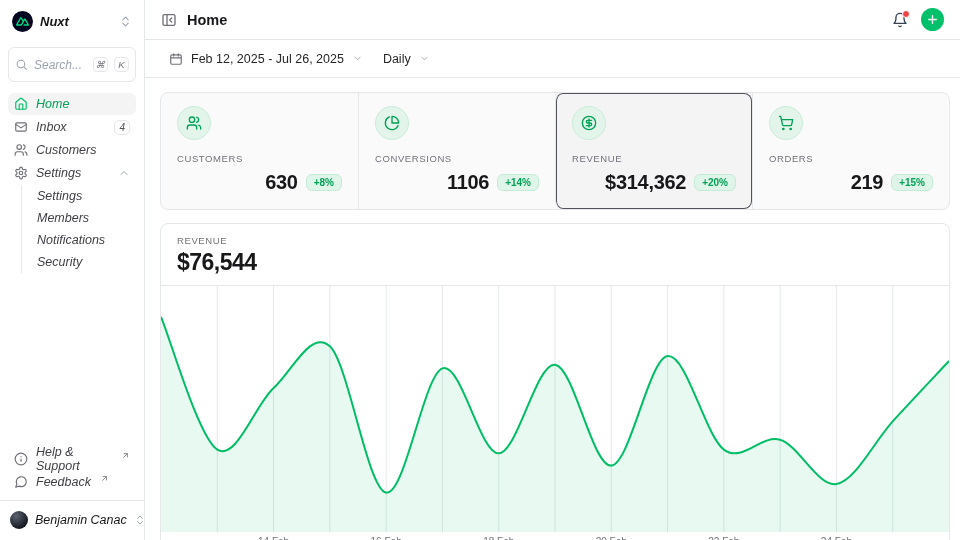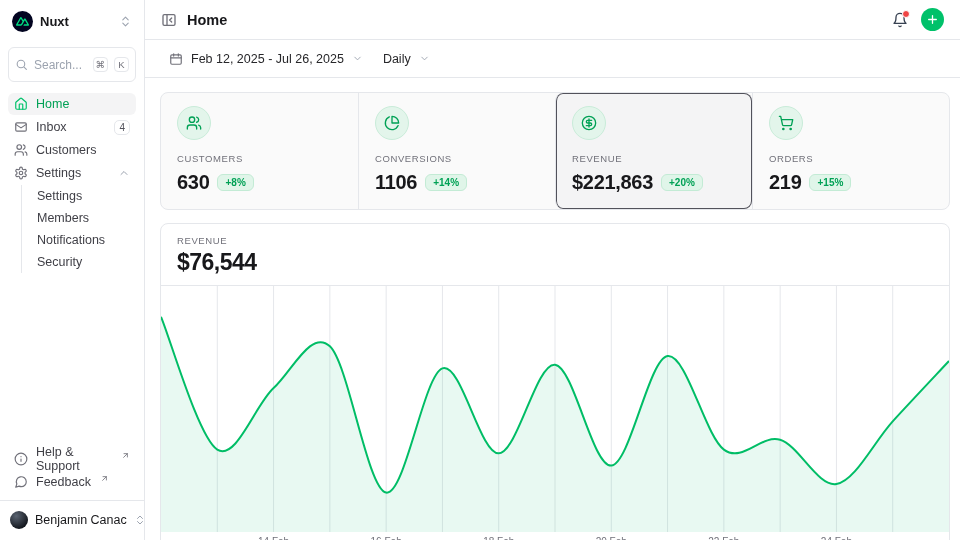--- a/index.html
+++ b/index.html
@@ -6,21 +6,21 @@
   html,body { width: 960px; height: 540px; overflow: hidden; }
   body {
     font-family: "Liberation Sans", sans-serif;
     font-size: 13px; color: #18181b; background: #fff;
     display: flex;
   }
   svg { display:block; }
 
   
   .sidebar { width:145px; min-width:145px; border-right:1px solid #e5e7eb;
-    display:flex; flex-direction:column; padding:8px; height:540px; }
+    display:flex; flex-direction:column; padding:8px; height:540px;font-style:italic; }
   .ws-row { display:flex; align-items:center; gap:7px; padding:2px 4px; height:26px; cursor:pointer; }
   .logo-circle { width:21px; height:21px; border-radius:50%; background:#020420;
     display:flex; align-items:center; justify-content:center; flex:none; }
   .ws-name { font-weight:700; font-size:13px; flex:1; }
   .muted-icon { color:#9ca3af; }
   .dim-icon { color:#71717a; }
 
   .search-box { margin:13px 0 11px; height:35px; border:1px solid #e5e7eb; border-radius:6px;
     display:flex; align-items:center; gap:6px; padding:0 6px; background:#fff; cursor:text; }
   .search-ph { color:#9ca3af; font-size:12px; flex:1; }
@@ -69,21 +69,21 @@
 
   .stats-panel { display:grid; grid-template-columns:repeat(4,1fr); border:1px solid #e5e7eb;
     border-radius:8px; background:#fafafa; margin-bottom:13px; }
   .stat-card { padding:13px 16px 15px; cursor:pointer; }
   .stat-card + .stat-card { border-left:1px solid #e5e7eb; }
   .stat-card.selected { background:#f4f4f5; box-shadow: inset 0 0 0 1px #52525b; border-radius:8px; }
   .stat-icon { width:34px; height:34px; border-radius:50%; background:#e3f5eb;
     border:1px solid #c9ecd9; color:#00a155; display:flex; align-items:center; justify-content:center;
     margin-bottom:13px; }
   .stat-label { font-size:9.5px; letter-spacing:.6px; color:#71717a; font-weight:500; margin-bottom:7px; }
-  .stat-value-row { display:flex; align-items:center; gap:8px; }
+  .stat-value-row { display:flex; align-items:center; gap:8px;justify-content:flex-end; }
   .stat-value { font-size:20px; font-weight:700; letter-spacing:-.3px; }
   .delta-badge { font-size:10px; font-weight:600; color:#00a155; background:#e0f5e9;
     border:1px solid #c3ebd5; padding:2px 7px; border-radius:6px; }
 
   .chart-card { border:1px solid #e5e7eb; border-radius:8px; overflow:hidden; height:328px;
     display:flex; flex-direction:column; background:#fff; }
   .chart-header { padding:11px 16px 9px; border-bottom:1px solid #e5e7eb; }
   .chart-label { font-size:9.5px; letter-spacing:.6px; color:#71717a; font-weight:500; margin-bottom:3px; }
   .chart-value { font-size:23px; font-weight:700; letter-spacing:-.5px; }
   .chart-body { flex:1; position:relative; }
@@ -312,21 +312,21 @@
       <div class="stat-card selected">
         <span class="stat-icon">
           <svg width="16" height="16" viewBox="0 0 24 24" fill="none" stroke="currentColor" stroke-width="2" stroke-linecap="round" stroke-linejoin="round">
               <circle cx="12" cy="12" r="10"></circle>
               <path d="M16 8h-6a2 2 0 0 0 0 4h4a2 2 0 0 1 0 4H8"></path>
               <path d="M12 18V6"></path>
             </svg>
         </span>
         <div class="stat-label">REVENUE</div>
         <div class="stat-value-row">
-          <span class="stat-value">$221,863</span>
+          <span class="stat-value">$314,362</span>
           <span class="delta-badge">+20%</span>
         </div>
       </div>
 
       <div class="stat-card">
         <span class="stat-icon">
           <svg width="16" height="16" viewBox="0 0 24 24" fill="none" stroke="currentColor" stroke-width="2" stroke-linecap="round" stroke-linejoin="round">
               <circle cx="8" cy="21" r="1"></circle>
               <circle cx="19" cy="21" r="1"></circle>
               <path d="M2.05 2.05h2l2.66 12.42a2 2 0 0 0 2 1.58h9.78a2 2 0 0 0 1.95-1.57l1.65-7.43H5.12"></path>

